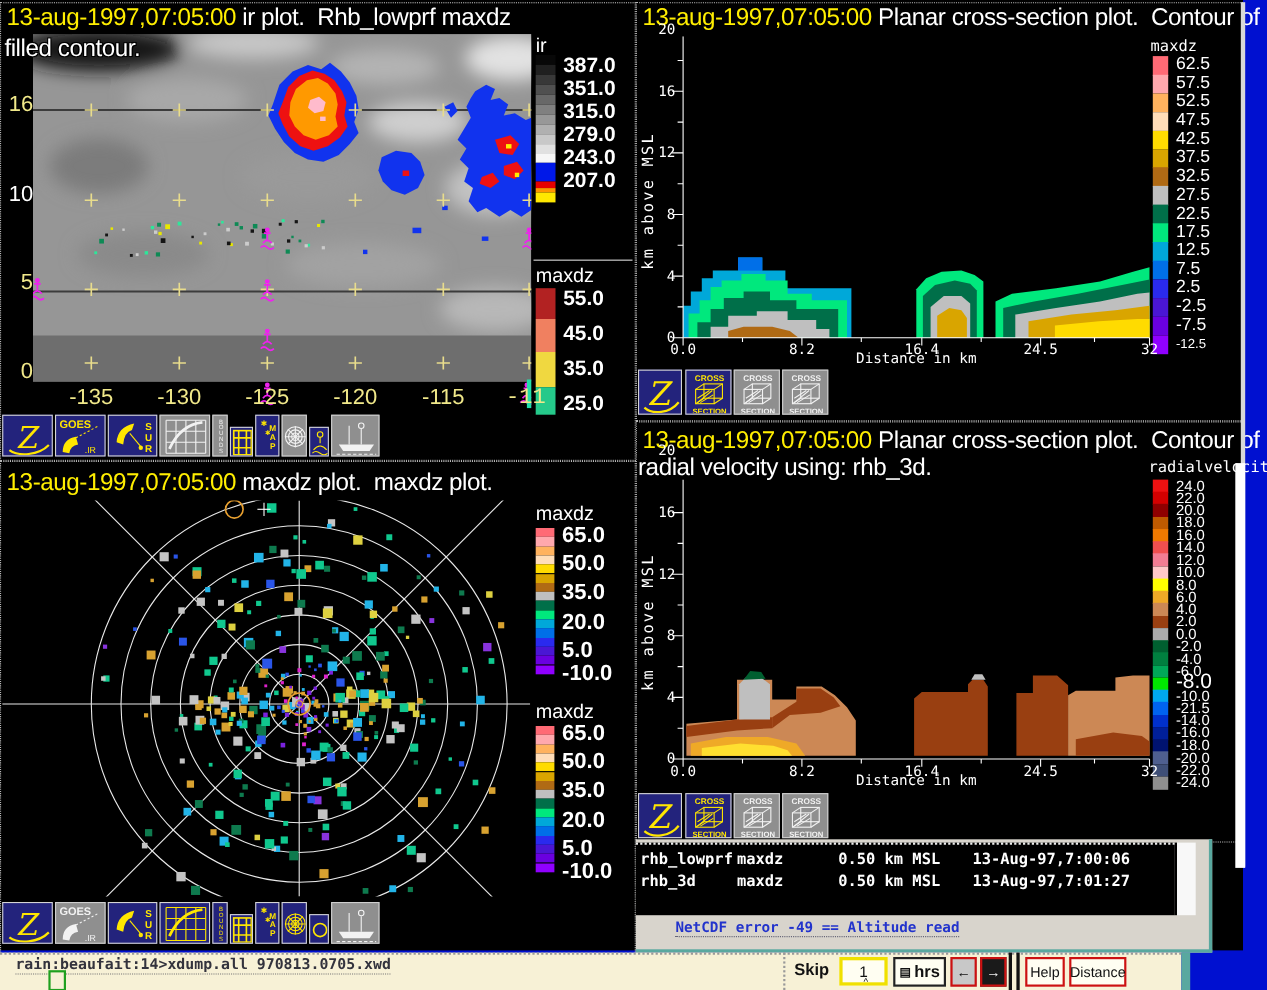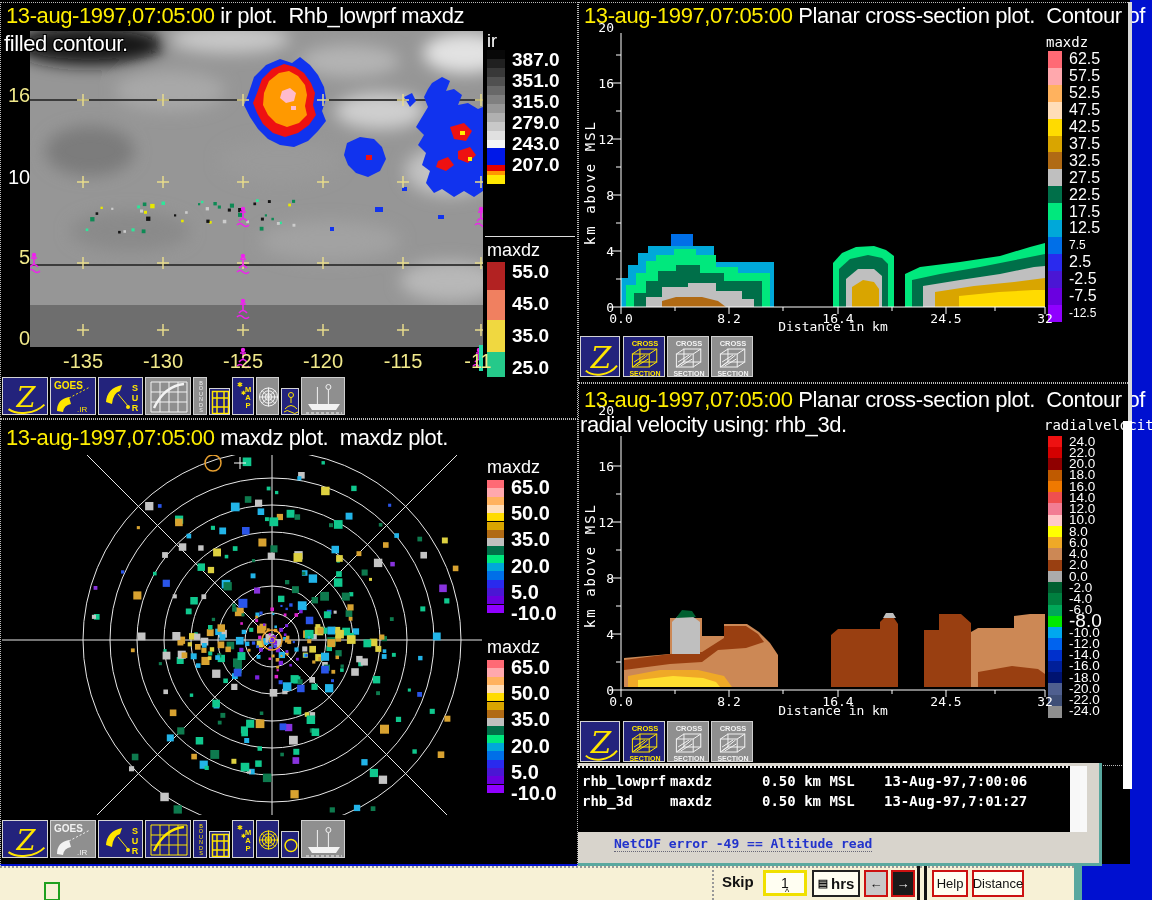--- a/index.html
+++ b/index.html
@@ -897,21 +897,21 @@
       <span style="position:absolute;left:21px;top:109.85px;transform:translateY(-52%);font-size:16px">32.5</span>
       <div style="position:absolute;left:0;top:118.30px;width:14px;height:17.50px;background:#bfbfbf"></div>
       <span style="position:absolute;left:21px;top:126.75px;transform:translateY(-52%);font-size:16px">27.5</span>
       <div style="position:absolute;left:0;top:135.20px;width:14px;height:17.50px;background:#006f49"></div>
       <span style="position:absolute;left:21px;top:143.65px;transform:translateY(-52%);font-size:16px">22.5</span>
       <div style="position:absolute;left:0;top:152.10px;width:14px;height:17.50px;background:#00e87d"></div>
       <span style="position:absolute;left:21px;top:160.55px;transform:translateY(-52%);font-size:16px">17.5</span>
       <div style="position:absolute;left:0;top:169.00px;width:14px;height:17.50px;background:#00a8d9"></div>
       <span style="position:absolute;left:21px;top:177.45px;transform:translateY(-52%);font-size:16px">12.5</span>
       <div style="position:absolute;left:0;top:185.90px;width:14px;height:17.50px;background:#006fe8"></div>
-      <span style="position:absolute;left:21px;top:194.35px;transform:translateY(-52%);font-size:12px">7.5</span>
+      <span style="position:absolute;left:21px;top:194.35px;transform:translateY(-52%);font-size:16px">7.5</span>
       <div style="position:absolute;left:0;top:202.80px;width:14px;height:17.50px;background:#2a2aee"></div>
       <span style="position:absolute;left:21px;top:211.25px;transform:translateY(-52%);font-size:16px">2.5</span>
       <div style="position:absolute;left:0;top:219.70px;width:14px;height:17.50px;background:#4a16d4"></div>
       <span style="position:absolute;left:21px;top:228.15px;transform:translateY(-52%);font-size:16px">-2.5</span>
       <div style="position:absolute;left:0;top:236.60px;width:14px;height:17.50px;background:#6a00e0"></div>
       <span style="position:absolute;left:21px;top:245.05px;transform:translateY(-52%);font-size:16px">-7.5</span>
       <div style="position:absolute;left:0;top:253.50px;width:14px;height:17.50px;background:#9000ff"></div>
       <span style="position:absolute;left:21px;top:261.95px;transform:translateY(-52%);font-size:12px">-12.5</span>
     </div>
 
@@ -1045,21 +1045,21 @@
       <span style="position:absolute;left:21px;top:151.74px;transform:translateY(-52%);font-size:13.5px">-2.0</span>
       <div style="position:absolute;left:0;top:157.36px;width:14px;height:11.84px;background:#007f3f"></div>
       <span style="position:absolute;left:21px;top:162.98px;transform:translateY(-52%);font-size:13.5px">-4.0</span>
       <div style="position:absolute;left:0;top:168.60px;width:14px;height:11.84px;background:#00a858"></div>
       <span style="position:absolute;left:21px;top:174.22px;transform:translateY(-52%);font-size:13.5px">-6.0</span>
       <div style="position:absolute;left:0;top:179.84px;width:14px;height:11.84px;background:#00e800"></div>
       <span style="position:absolute;left:21px;top:185.46px;transform:translateY(-52%);font-size:19px">-8.0</span>
       <div style="position:absolute;left:0;top:191.08px;width:14px;height:11.84px;background:#00a8ef"></div>
       <span style="position:absolute;left:21px;top:196.70px;transform:translateY(-52%);font-size:13.5px">-10.0</span>
       <div style="position:absolute;left:0;top:202.32px;width:14px;height:11.84px;background:#0063ef"></div>
-      <span style="position:absolute;left:21px;top:207.94px;transform:translateY(-52%);font-size:13.5px">-12.0</span>
+      <span style="position:absolute;left:21px;top:207.94px;transform:translateY(-52%);font-size:13.5px">-21.5</span>
       <div style="position:absolute;left:0;top:213.56px;width:14px;height:11.84px;background:#0030cc"></div>
       <span style="position:absolute;left:21px;top:219.18px;transform:translateY(-52%);font-size:13.5px">-14.0</span>
       <div style="position:absolute;left:0;top:224.80px;width:14px;height:11.84px;background:#001f99"></div>
       <span style="position:absolute;left:21px;top:230.42px;transform:translateY(-52%);font-size:13.5px">-16.0</span>
       <div style="position:absolute;left:0;top:236.04px;width:14px;height:11.84px;background:#001370"></div>
       <span style="position:absolute;left:21px;top:241.66px;transform:translateY(-52%);font-size:13.5px">-18.0</span>
       <div style="position:absolute;left:0;top:247.28px;width:14px;height:11.84px;background:#4f5f8f"></div>
       <span style="position:absolute;left:21px;top:252.90px;transform:translateY(-52%);font-size:13.5px">-20.0</span>
       <div style="position:absolute;left:0;top:258.52px;width:14px;height:11.84px;background:#3f4f77"></div>
       <span style="position:absolute;left:21px;top:264.14px;transform:translateY(-52%);font-size:13.5px">-22.0</span>
@@ -1135,20 +1135,21 @@
       </div>
     </div>
   <div class="abs" style="left:1068px;top:766px;width:2px;height:66px;background:#000"></div>
   <div class="abs" style="left:1070px;top:766px;width:17px;height:66px;background:#f8f8f8"></div>
   <span class="abs mono" style="left:614px;top:836px;font-size:13px;font-weight:bold;color:#2233cc;border-bottom:1px dotted #667">NetCDF error -49 == Altitude read</span>
 
   <div class="abs" style="left:1128px;top:2px;width:4px;height:786px;background:#d8d8d8"></div>
   <div class="abs" style="left:1123px;top:421px;width:9px;height:368px;background:#fff"></div>
 
   <div class="abs" style="left:0;top:866px;width:1074px;height:34px;background:#f7f1d6;border-top:2px dotted #999;box-sizing:border-box"></div>
+  <span class="abs mono" style="left:14px;top:869px;font-size:13.5px;font-weight:bold;color:#33333d;border-bottom:1px dotted #777">rain:beaufait:14&gt;xdump.all 970813.0705.xwd</span>
   <div class="abs" style="left:44px;top:882px;width:12px;height:15px;border:2px solid #1fa01f;background:#f7f1d6"></div>
   <div class="abs" style="left:712px;top:866px;width:0;height:34px;border-left:2px dotted #999"></div>
 
   <span class="abs" style="left:722px;top:873px;font-size:15px;font-weight:bold;color:#111">Skip</span>
   <div class="tk-btn mono" style="left:763px;top:870px;width:44px;height:26px;border:3px solid #f0e000;background:#fffef2;font-size:14px;color:#111">
       <span>1</span>
       <span style="position:absolute;bottom:-4px;left:19px;font-size:9px">^</span>
     </div>
   <div class="tk-btn mono" style="left:812px;top:870px;width:48px;height:27px;border:2px solid #222;background:#fffef2;font-size:15px;font-weight:bold;color:#111;gap:3px">
       <span style="font-size:11px">▤</span>
@@ -1172,21 +1173,21 @@
   <div id="ticks">
       <span class="tick" style="left: 8px; top: 84px; width: 22px; text-align: right; font-size: 20px; color: rgb(240, 232, 138);">16</span>
       <span class="tick" style="left: 8px; top: 166px; width: 22px; text-align: right; font-size: 20px; color: #ffffff;">10</span>
       <span class="tick" style="left: 8px; top: 246px; width: 22px; text-align: right; font-size: 20px; color: rgb(240, 232, 138);">5</span>
       <span class="tick" style="left: 8px; top: 327px; width: 22px; text-align: right; font-size: 20px; color: rgb(240, 232, 138);">0</span>
       <span class="tick" style="left: 60px; top: 350px; width: 46px; text-align: center; font-size: 20px; color: rgb(240, 232, 138);">-135</span>
       <span class="tick" style="left: 140px; top: 350px; width: 46px; text-align: center; font-size: 20px; color: rgb(240, 232, 138);">-130</span>
       <span class="tick" style="left: 220px; top: 350px; width: 46px; text-align: center; font-size: 20px; color: rgb(240, 232, 138);">-125</span>
       <span class="tick" style="left: 300px; top: 350px; width: 46px; text-align: center; font-size: 20px; color: rgb(240, 232, 138);">-120</span>
       <span class="tick" style="left: 380px; top: 350px; width: 46px; text-align: center; font-size: 20px; color: rgb(240, 232, 138);">-115</span>
-      <span class="tick" style="left: 455px; top: 350px; width: 46px; text-align: center; font-size: 20px; color: rgb(240, 232, 138);">-11</span>
+      <span class="tick" style="left: 455px; top: 350px; width: 46px; text-align: center; font-size: 20px; color: rgb(240, 232, 138); font-family: Liberation Mono, monospace;">-11</span>
       <span class="tick mono" style="left: 590px; top: 20px; width: 24px; text-align: right; font-size: 13px; color: rgb(255, 255, 255);">20</span>
       <span class="tick mono" style="left: 590px; top: 76px; width: 24px; text-align: right; font-size: 13px; color: rgb(255, 255, 255);">16</span>
       <span class="tick mono" style="left: 590px; top: 132px; width: 24px; text-align: right; font-size: 13px; color: rgb(255, 255, 255);">12</span>
       <span class="tick mono" style="left: 590px; top: 188px; width: 24px; text-align: right; font-size: 13px; color: rgb(255, 255, 255);">8</span>
       <span class="tick mono" style="left: 590px; top: 244px; width: 24px; text-align: right; font-size: 13px; color: rgb(255, 255, 255);">4</span>
       <span class="tick mono" style="left: 590px; top: 300px; width: 24px; text-align: right; font-size: 13px; color: rgb(255, 255, 255);">0</span>
       <span class="tick mono" style="left: 601px; top: 311px; width: 40px; text-align: center; font-size: 13px; color: rgb(255, 255, 255);">0.0</span>
       <span class="tick mono" style="left: 709px; top: 311px; width: 40px; text-align: center; font-size: 13px; color: rgb(255, 255, 255);">8.2</span>
       <span class="tick mono" style="left: 818px; top: 311px; width: 40px; text-align: center; font-size: 13px; color: rgb(255, 255, 255);">16.4</span>
       <span class="tick mono" style="left: 926px; top: 311px; width: 40px; text-align: center; font-size: 13px; color: rgb(255, 255, 255);">24.5</span>

